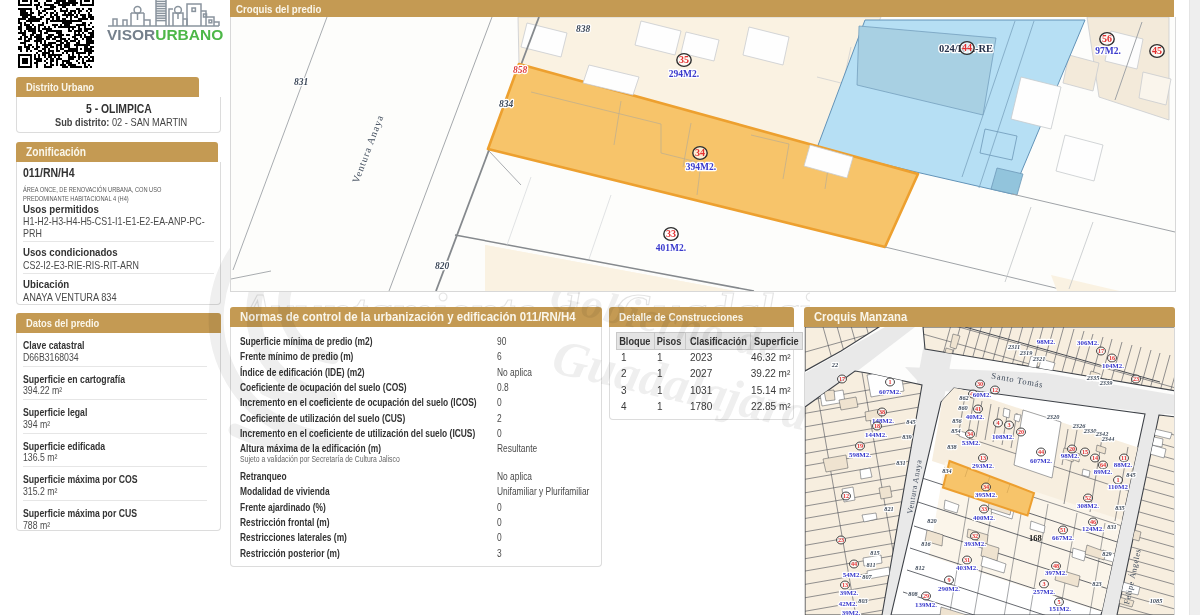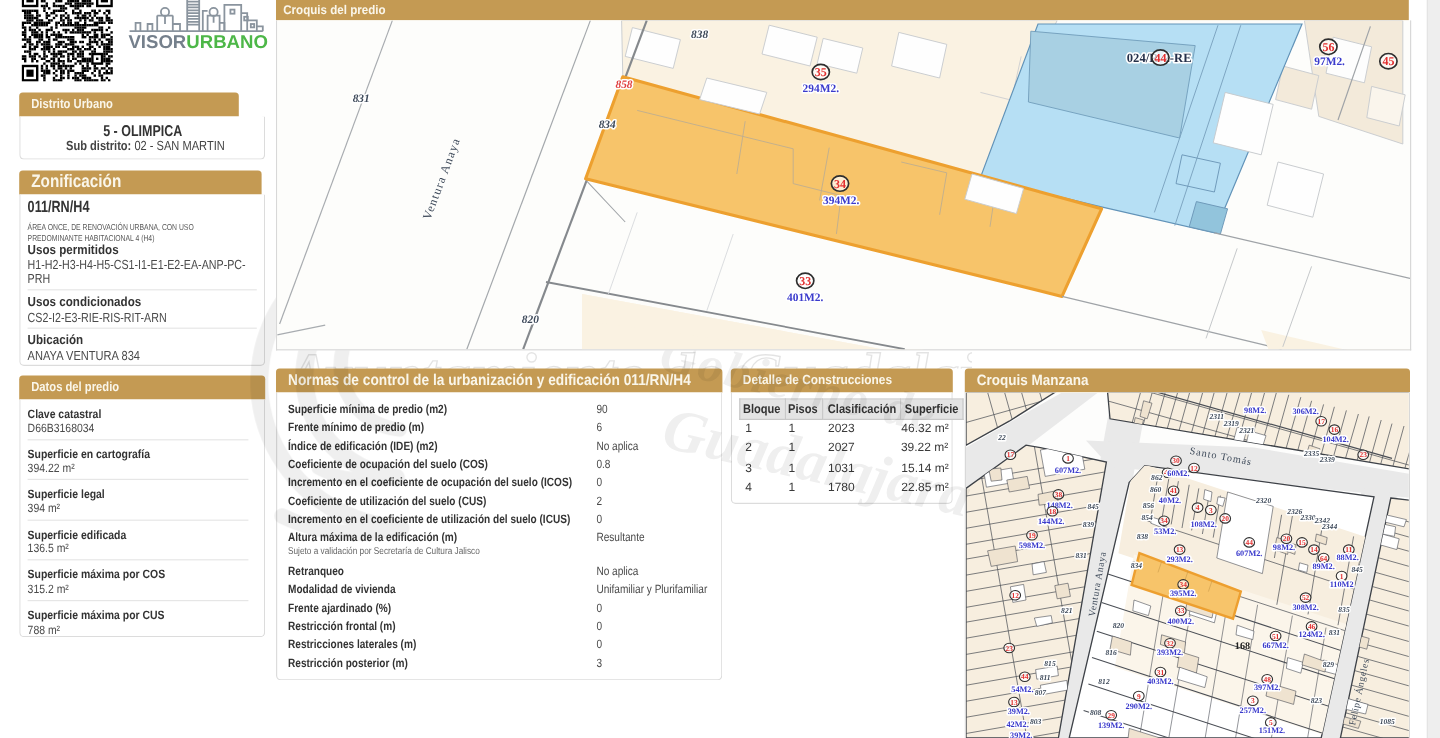--- a/index.html
+++ b/index.html
@@ -755,21 +755,21 @@
       <path d="M92,22 L97,22 L97,26"></path>
       <path d="M-9,26 L-9,19 L-5,19 L-5,26"></path>
       <path d="M-14,26 L97,26"></path>
     </g>
     <text x="1" y="40" font-size="15.5" font-weight="bold" fill="#75808C" font-family="Liberation Sans">VISOR<tspan fill="#4DB748">URBANO</tspan></text>
   </svg>
 <div class="hdr" style="left:16px;top:77px;width:183px;height:20px;font-size:11px"><span style="display:inline-block;white-space:nowrap;transform:scaleX(0.85);transform-origin:0 0">Distrito Urbano</span></div>
 <div class="card" style="left:16px;top:97px;width:205px;height:36px"></div>
 <div class="abs" style="left:85.5px;top:101px;font-size:13px;font-weight:bold;color:#333;white-space:nowrap;transform:scaleX(0.8);transform-origin:0 0;">5 - OLIMPICA</div>
 <div class="abs" style="left:55px;top:116px;font-size:11px;font-weight:normal;color:#444;white-space:nowrap;transform:scaleX(0.84);transform-origin:0 0;"><b>Sub distrito:</b> 02 - SAN MARTIN</div>
-<div class="hdr" style="left:16px;top:142px;width:202px;height:20px;font-size:15px"><span style="display:inline-block;white-space:nowrap;transform:scaleX(0.85);transform-origin:0 0">Zonificación</span></div>
+<div class="hdr" style="left:16px;top:142px;width:202px;height:20px;font-size:12px"><span style="display:inline-block;white-space:nowrap;transform:scaleX(0.85);transform-origin:0 0">Zonificación</span></div>
 <div class="card" style="left:16px;top:162px;width:205px;height:143px"></div>
 <div class="abs" style="left:23px;top:165px;font-size:13.5px;font-weight:bold;color:#333;white-space:nowrap;transform:scaleX(0.78);transform-origin:0 0;">011/RN/H4</div>
 <div class="abs" style="left:23px;top:184.5px;font-size:7.2px;font-weight:normal;color:#5A5A5A;white-space:nowrap;transform:scaleX(0.79);transform-origin:0 0;">ÁREA ONCE, DE RENOVACIÓN URBANA, CON USO</div>
 <div class="abs" style="left:23px;top:194px;font-size:7.2px;font-weight:normal;color:#5A5A5A;white-space:nowrap;transform:scaleX(0.79);transform-origin:0 0;">PREDOMINANTE HABITACIONAL 4 (H4)</div>
 <div class="abs" style="left:23px;top:202.5px;font-size:11px;font-weight:bold;color:#333;white-space:nowrap;transform:scaleX(0.88);transform-origin:0 0;">Usos permitidos</div>
 <div class="abs" style="left:23px;top:214.5px;font-size:11px;font-weight:normal;color:#4A4A4A;white-space:nowrap;transform:scaleX(0.81);transform-origin:0 0;">H1-H2-H3-H4-H5-CS1-I1-E1-E2-EA-ANP-PC-</div>
 <div class="abs" style="left:23px;top:227px;font-size:11px;font-weight:normal;color:#4A4A4A;white-space:nowrap;transform:scaleX(0.81);transform-origin:0 0;">PRH</div>
 <div class="abs" style="left:23px;top:241px;width:191px;height:1px;background:#E6E6E6"></div>
 <div class="abs" style="left:23px;top:246px;font-size:11px;font-weight:bold;color:#333;white-space:nowrap;transform:scaleX(0.88);transform-origin:0 0;">Usos condicionados</div>
 <div class="abs" style="left:23px;top:258.5px;font-size:11px;font-weight:normal;color:#4A4A4A;white-space:nowrap;transform:scaleX(0.81);transform-origin:0 0;">CS2-I2-E3-RIE-RIS-RIT-ARN</div>

